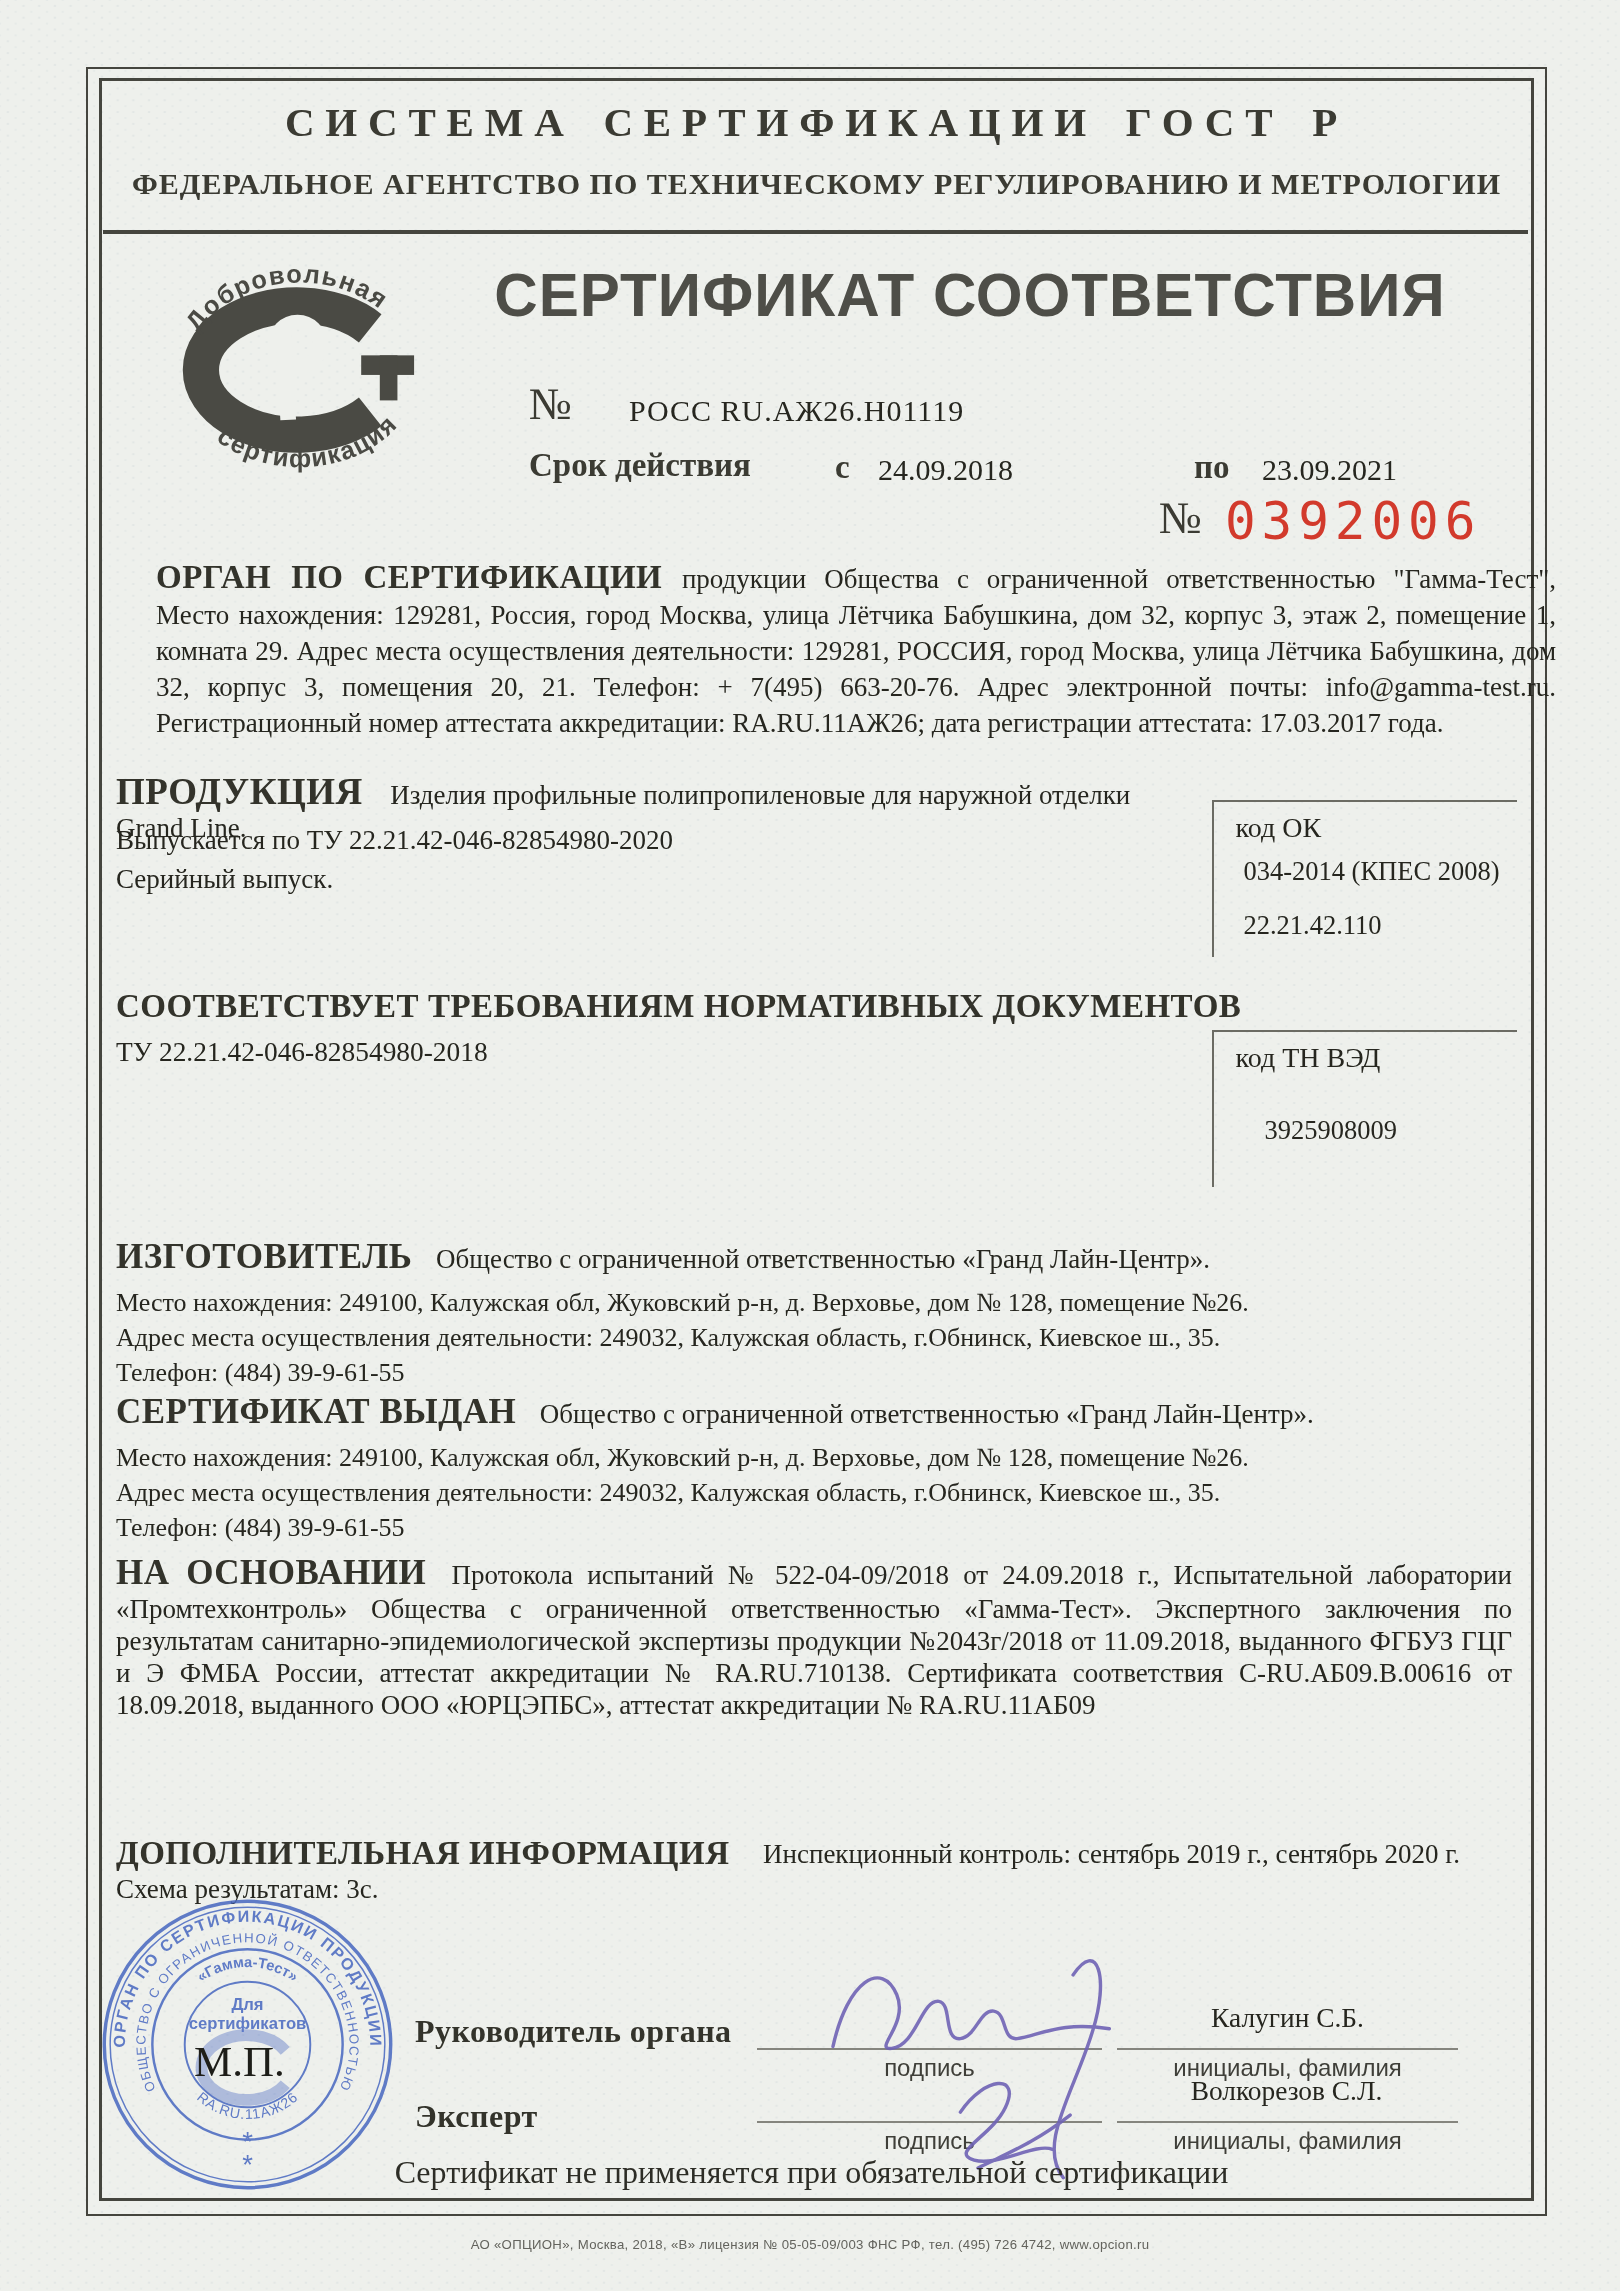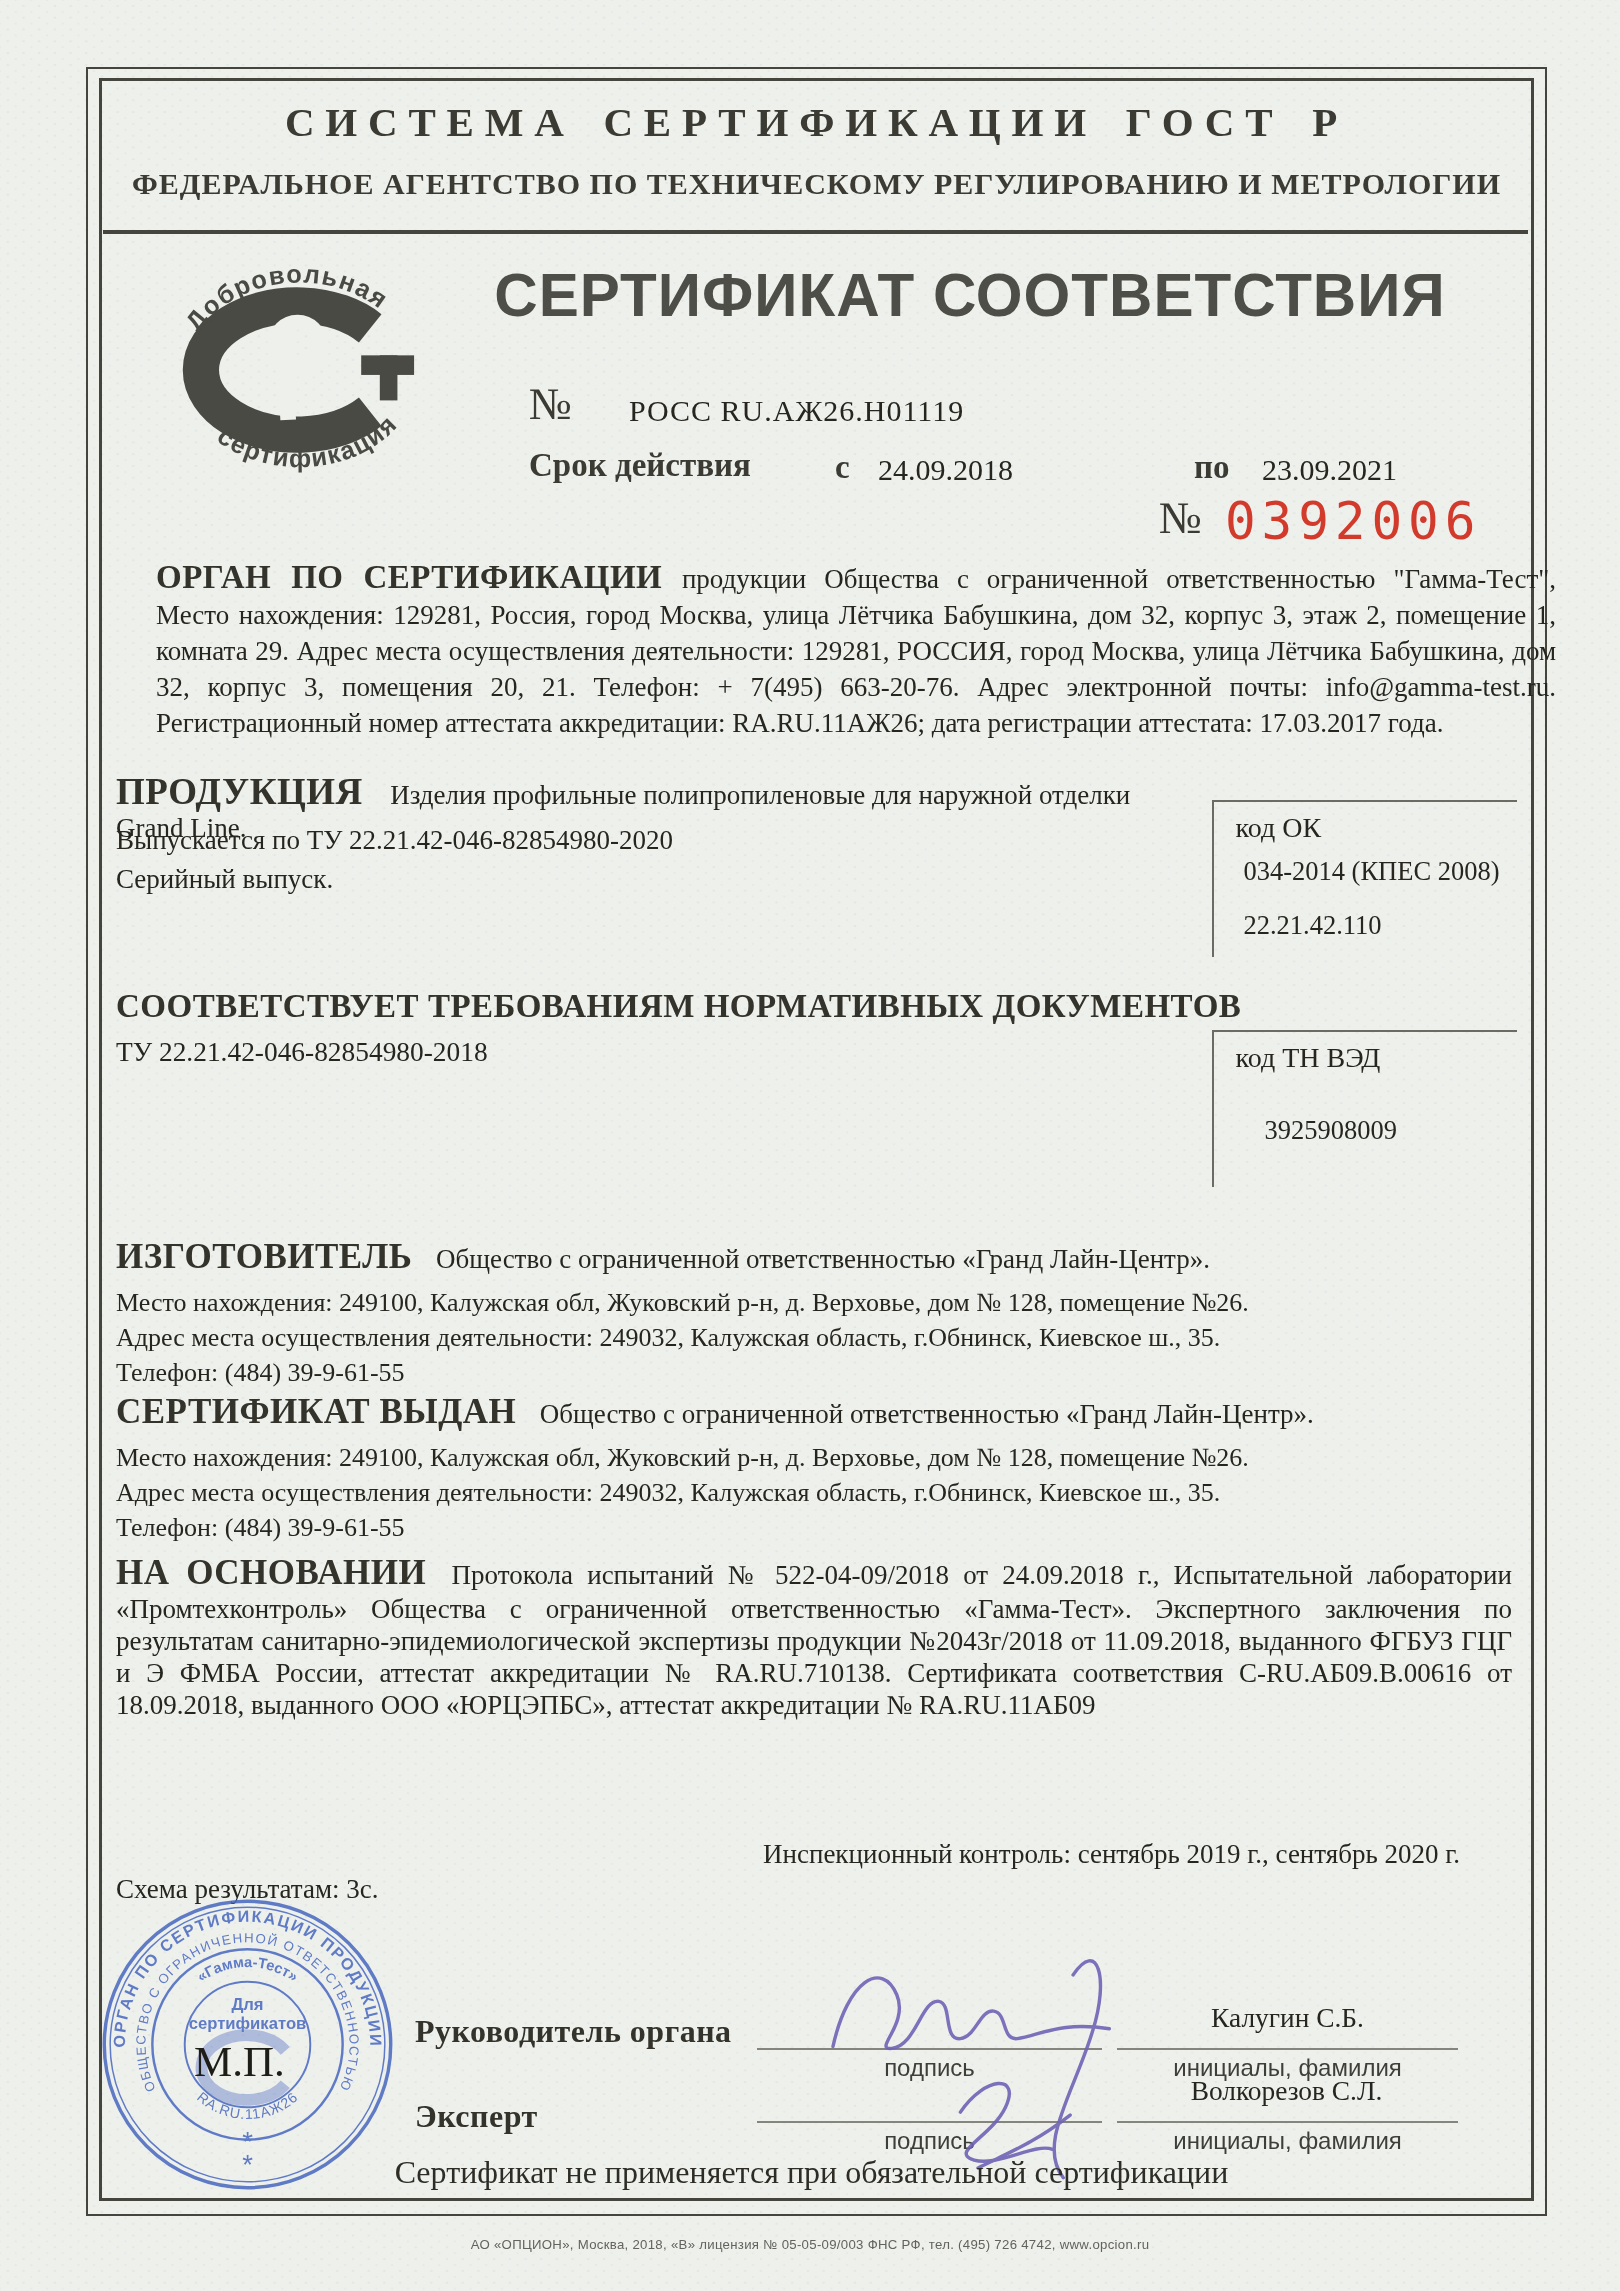--- a/index.html
+++ b/index.html
@@ -133,20 +133,21 @@
       <div>Место нахождения: 249100, Калужская обл, Жуковский р-н, д. Верховье, дом № 128, помещение №26.</div>
       <div>Адрес места осуществления деятельности: 249032, Калужская область, г.Обнинск, Киевское ш., 35.</div>
       <div>Телефон: (484) 39-9-61-55</div>
     </div>
   </div>
 
   <div class="abs para" style="left:116px;top:1553px;width:1396px;">
     <span class="sec-head" style="font-size:35px;margin-right:25.5px;">НА ОСНОВАНИИ</span><span class="body-t" style="line-height:32px;">Протокола испытаний № 522-04-09/2018 от 24.09.2018 г., Испытательной лаборатории «Промтехконтроль» Общества с ограниченной ответственностью «Гамма-Тест». Экспертного заключения по результатам санитарно-эпидемиологической экспертизы продукции №2043г/2018 от 11.09.2018, выданного ФГБУЗ ГЦГ и Э ФМБА России, аттестат аккредитации № RA.RU.710138. Сертификата соответствия С-RU.АБ09.В.00616 от 18.09.2018, выданного ООО «ЮРЦЭПБС», аттестат аккредитации № RA.RU.11АБ09</span>
   </div>
 
+  <div class="abs sec-head" style="left:116px;top:1835px;font-size:33px;">ДОПОЛНИТЕЛЬНАЯ ИНФОРМАЦИЯ</div>
   <div class="abs body-t" style="left:763px;top:1839px;text-align:center;">Инспекционный контроль: сентябрь 2019 г., сентябрь 2020 г.</div>
   <div class="abs body-t" style="left:116px;top:1874px;">Схема результатам: 3с.</div>
 
   <svg class="abs" style="left:93px;top:1890px;opacity:0.85;" width="309" height="309" viewBox="0 0 315 315">
     <defs>
       <path id="stArcOuter" d="M 34.4 179.2 A 125 125 0 1 1 280.6 179.2"></path>
       <path id="stArcMiddle" d="M 84 231 A 104 104 0 1 1 231 231"></path>
       <path id="stArcName" d="M 85.9 124.1 A 79 79 0 0 1 229.1 124.1"></path>
       <path id="stArcAccr" d="M 91.7 195.5 A 76 76 0 0 0 223.3 195.5"></path>
     </defs>

